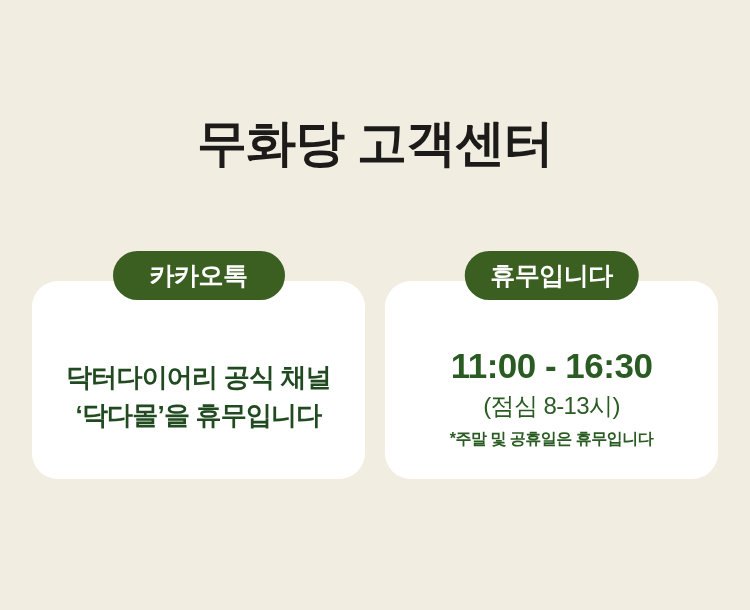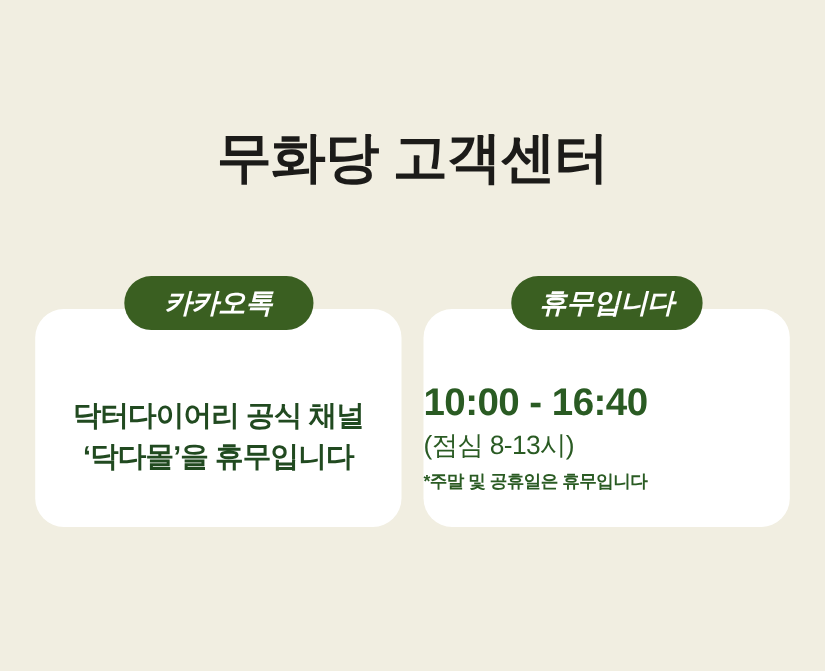--- a/index.html
+++ b/index.html
@@ -67,32 +67,32 @@
     background: #3A5F21;
     border-radius: 25px;
     color: #FFFFFF;
     font-size: 25px;
     font-weight: 700;
     letter-spacing: -0.5px;
     display: flex;
     align-items: center;
     justify-content: center;
     white-space: nowrap;
-    font-style: italic;
   }
 
   
   .card-body {
     position: absolute;
     left: 0;
     right: 0;
     top: 34px;
     bottom: 0;
     display: flex;
     flex-direction: column;
+    align-items: center;
     justify-content: center;
   }
 
   .kakao-line {
     font-size: 26px;
     font-weight: 700;
     color: #214A20;
     letter-spacing: -0.8px;
     line-height: 1.45;
     white-space: nowrap;
@@ -139,20 +139,20 @@
       <div class="badge">카카오톡</div>
       <div class="card-body">
         <div class="kakao-line">닥터다이어리 공식 채널</div>
         <div class="kakao-line">‘닥다몰’을 휴무입니다</div>
       </div>
     </div>
 
     <div class="card">
       <div class="badge">휴무입니다</div>
       <div class="card-body">
-        <div class="hours-main">10:00 - 16:40</div>
+        <div class="hours-main">11:00 - 16:30</div>
         <div class="hours-lunch">(점심 8-13시)</div>
         <div class="hours-note">*주말 및 공휴일은 휴무입니다</div>
       </div>
     </div>
 
   </div>
 </div>
 
 </body></html>

